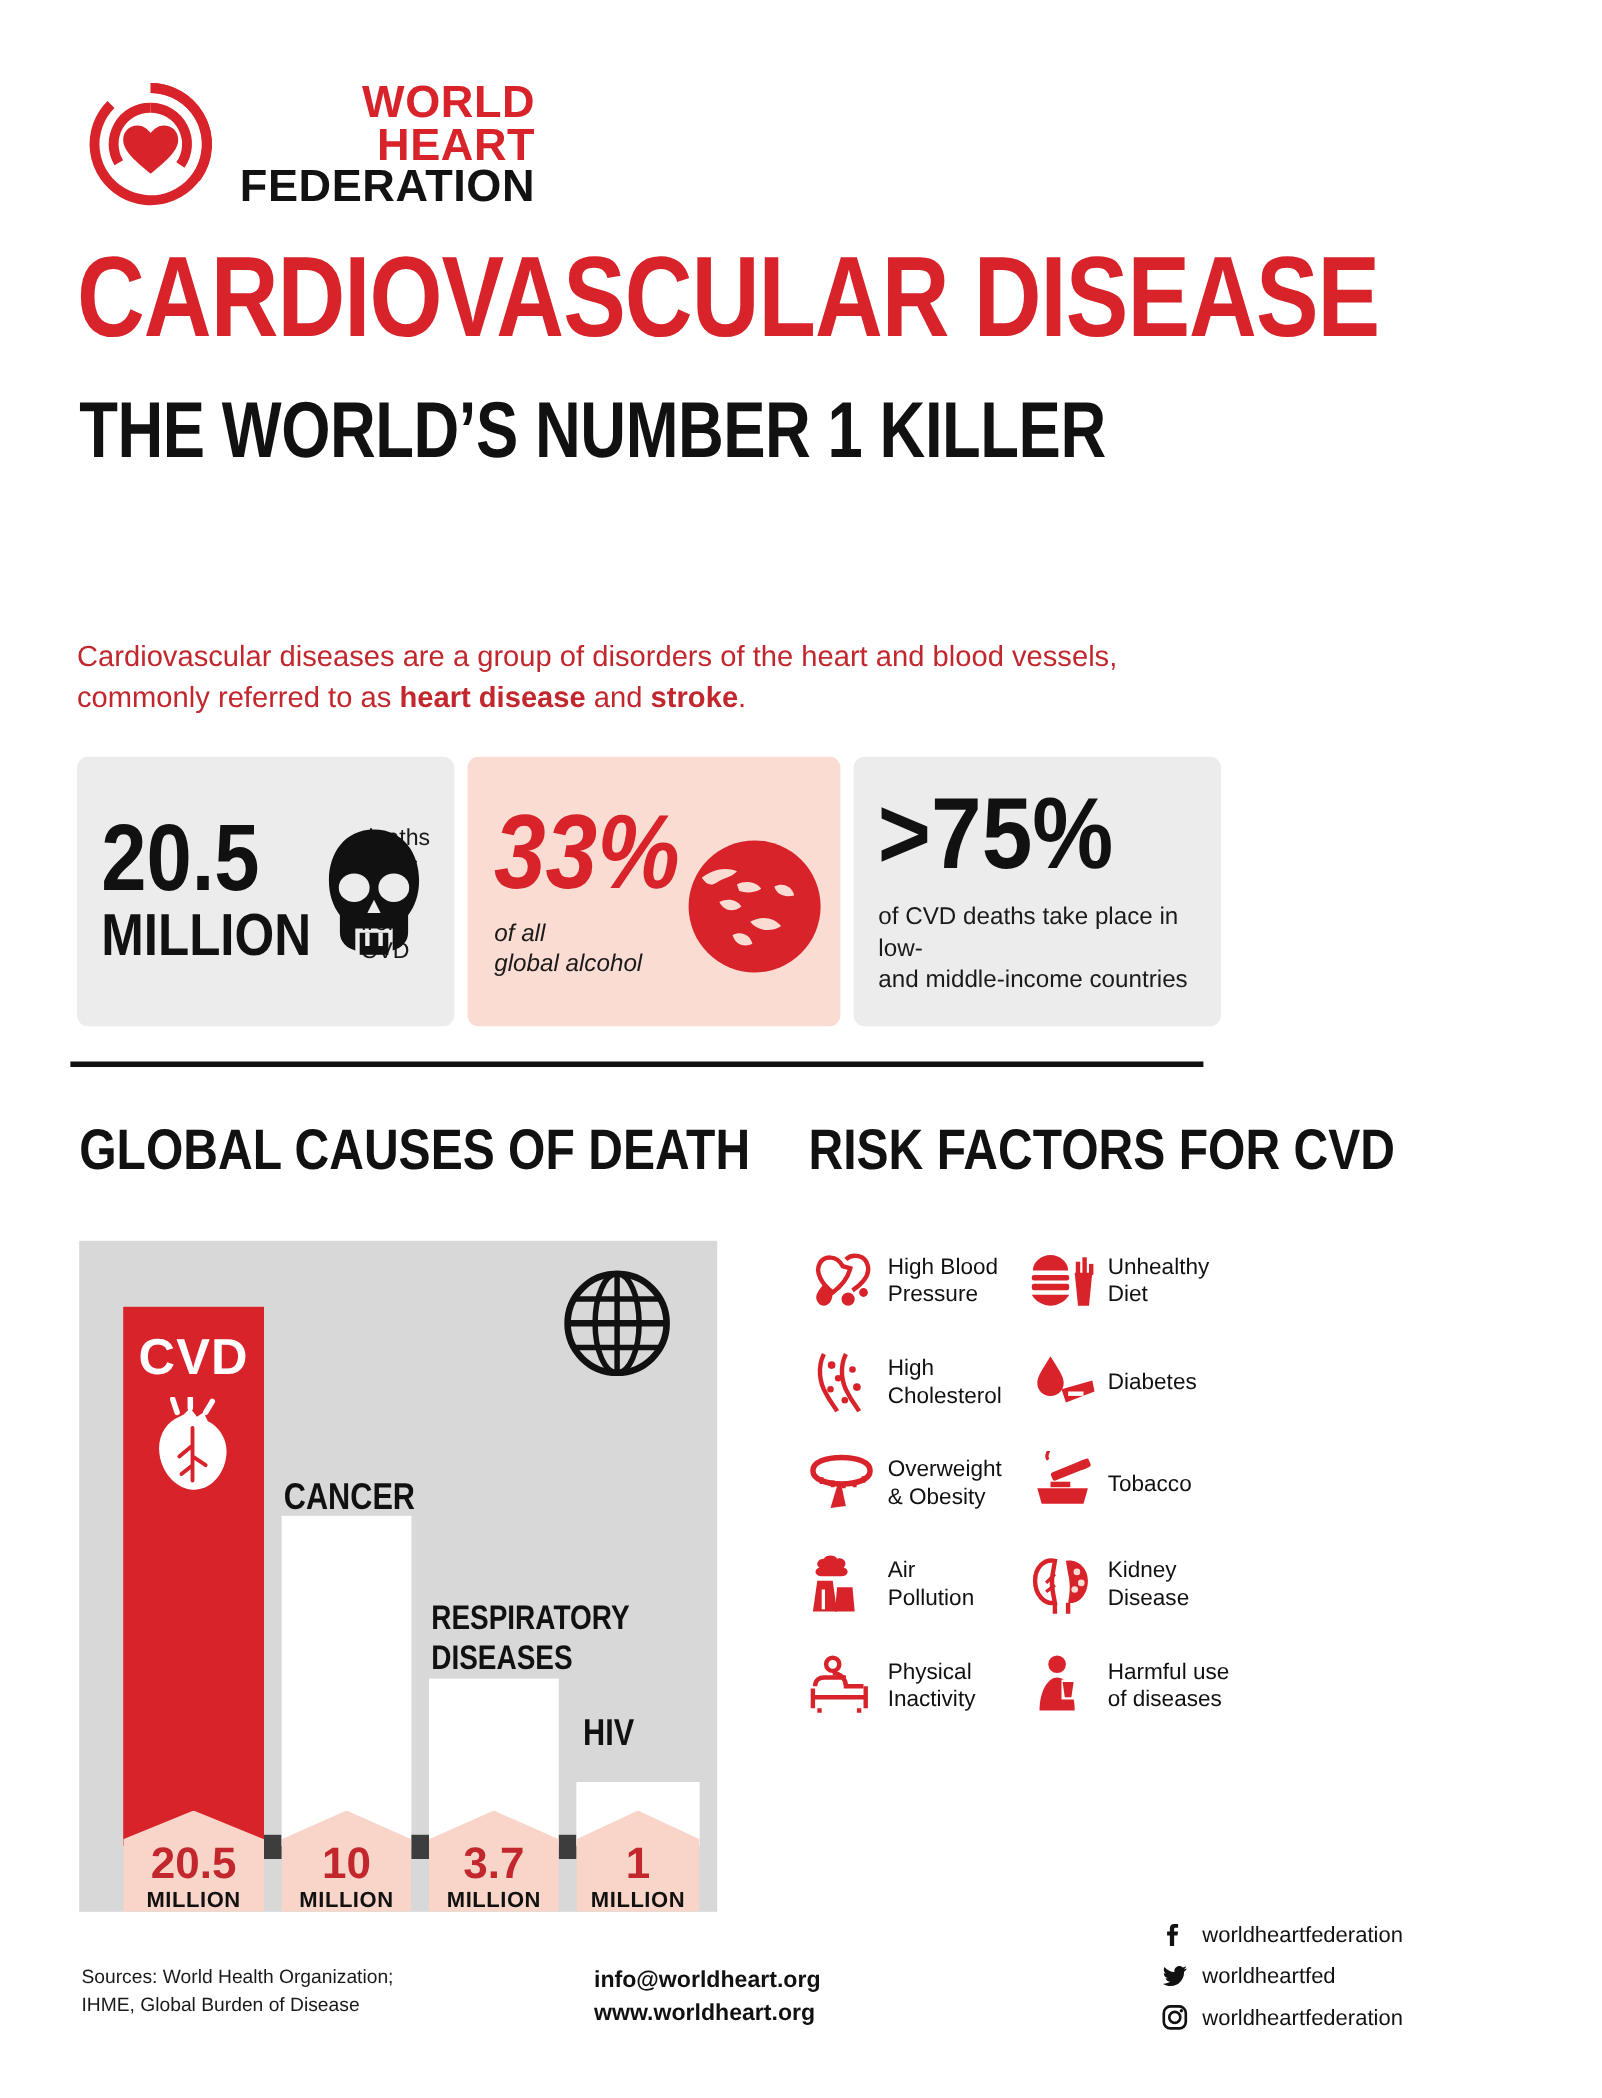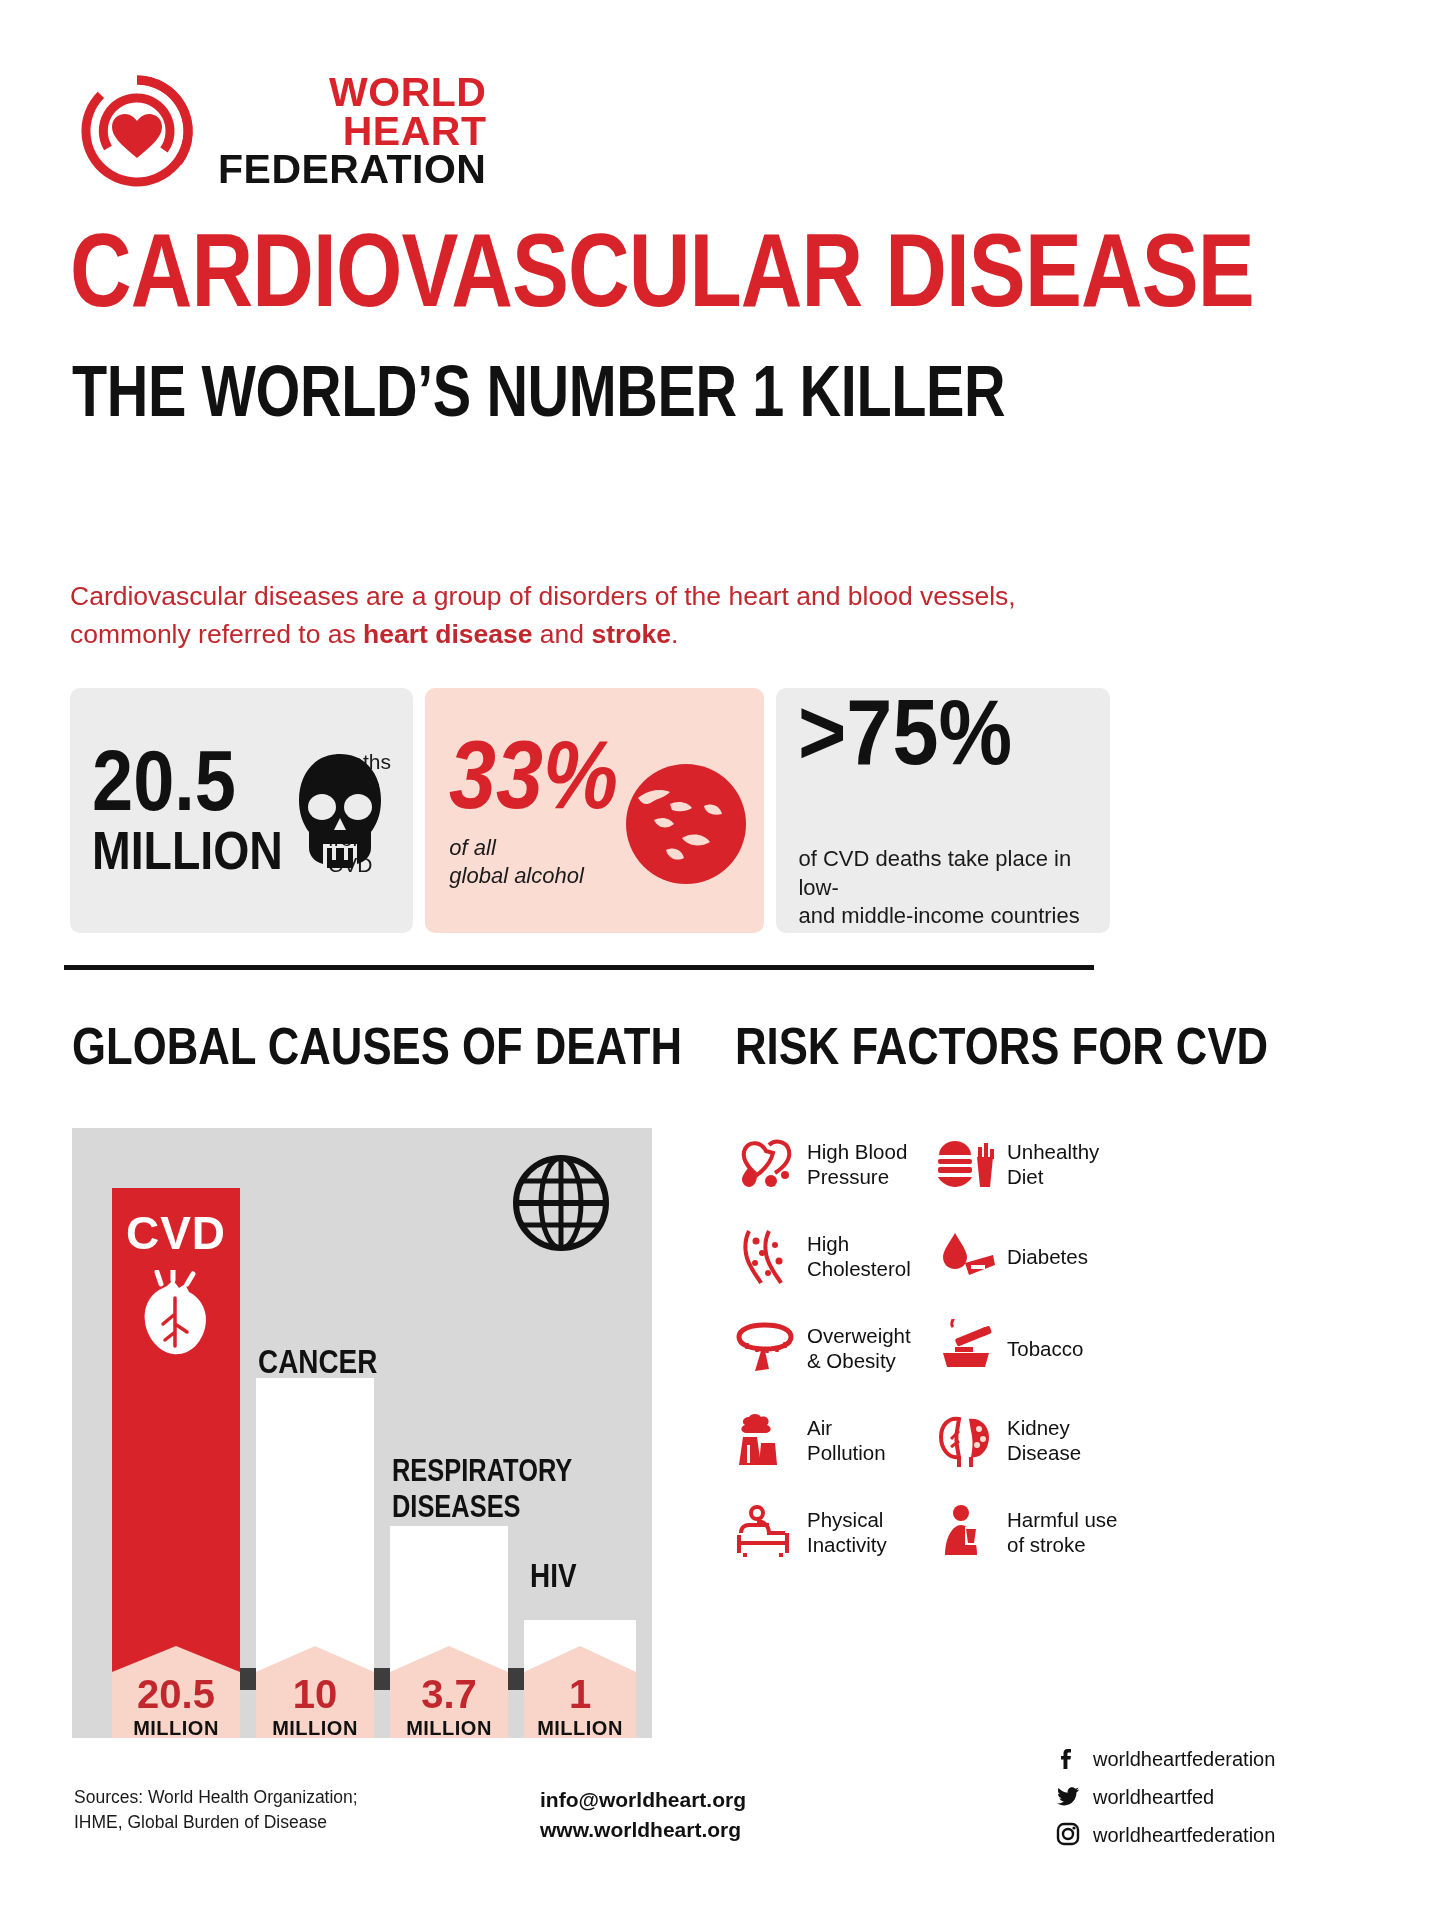--- a/index.html
+++ b/index.html
@@ -48,21 +48,21 @@
   
   .stats { position: absolute; left: 70px; top: 688px; width: 1040px; height: 245px; display: flex; gap: 12px; }
   .stat {
     border-radius: 10px; position: relative; overflow: hidden;
     display: flex; flex-direction: column; justify-content: center;
   }
   .stat.gray { background: #ececec; }
   .stat.pink { background: #fadcd2; font-style: italic; }
   .s1 { width: 412px; padding: 18px 22px; }
   .s2 { width: 406px; padding: 18px 24px; }
-  .s3 { width: 400px; padding: 2px 22px; justify-content: space-between; }
+  .s3 { width: 400px; padding: 32px 22px; }
 
   .s1-top { display: flex; align-items: flex-start; gap: 14px; }
   .bignum {
     font-family: "Liberation Sans Narrow", "Liberation Sans", sans-serif;
     font-weight: bold; font-size: 86px; color: #111; line-height: 0.88;
     transform: scaleX(0.86); transform-origin: left center; white-space: nowrap;
   }
   .bignum-sub {
     font-family: "Liberation Sans Narrow", "Liberation Sans", sans-serif;
     font-weight: bold; font-size: 54px; color: #111; line-height: 1;
@@ -459,21 +459,21 @@
         <span class="risk-ico">
           <svg viewBox="0 0 62 58" width="62" height="58">
             <circle cx="26" cy="10" r="8" fill="#d8232a"></circle>
             <path d="M10 52 C10 34 18 22 26 22 C34 22 42 34 42 52 Z" fill="#d8232a"></path>
             <rect x="30" y="24" width="12" height="18" fill="#fff"></rect>
             <path d="M31 26 L41 26 L39 40 L33 40 Z" fill="#d8232a"></path>
           </svg>
         </span>
         <span class="risk-txt">
           <div>Harmful use</div>
-          <div>of stroke</div>
+          <div>of diseases</div>
         </span>
       </div>
 
     </div>
   </div>
 
   <div class="sources">
     <div>Sources: World Health Organization;</div>
     <div>IHME, Global Burden of Disease</div>
   </div>

